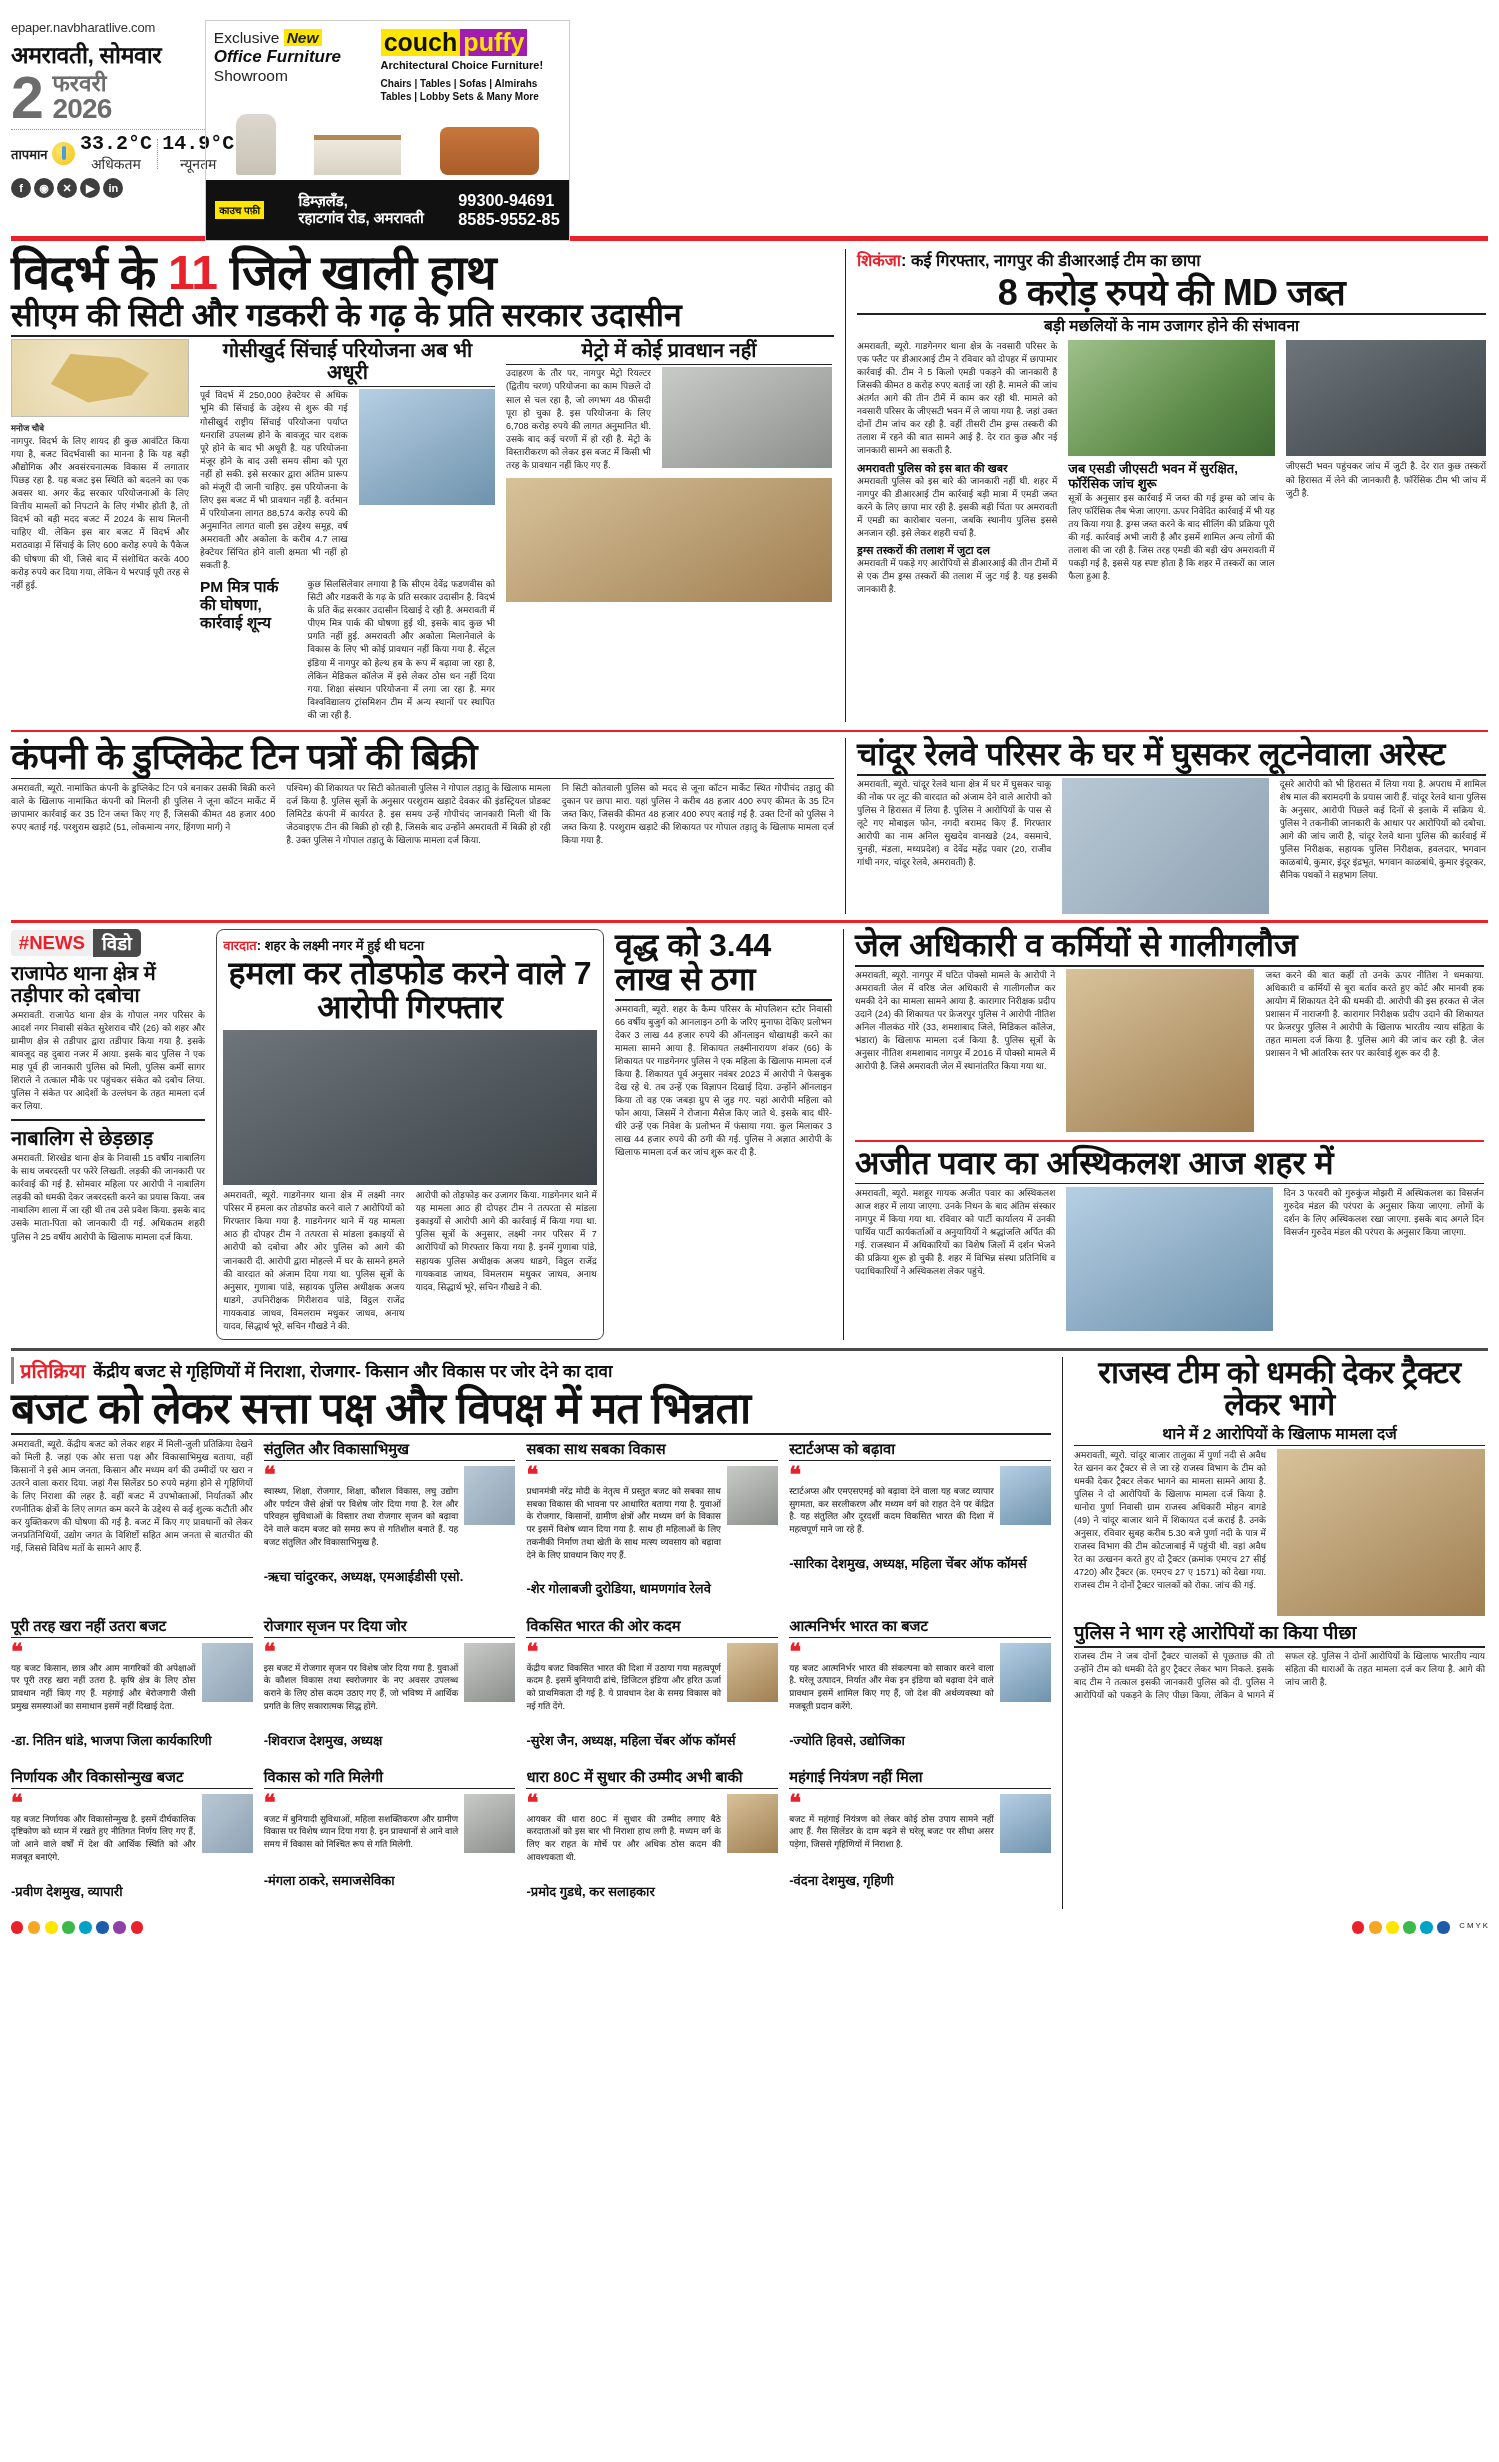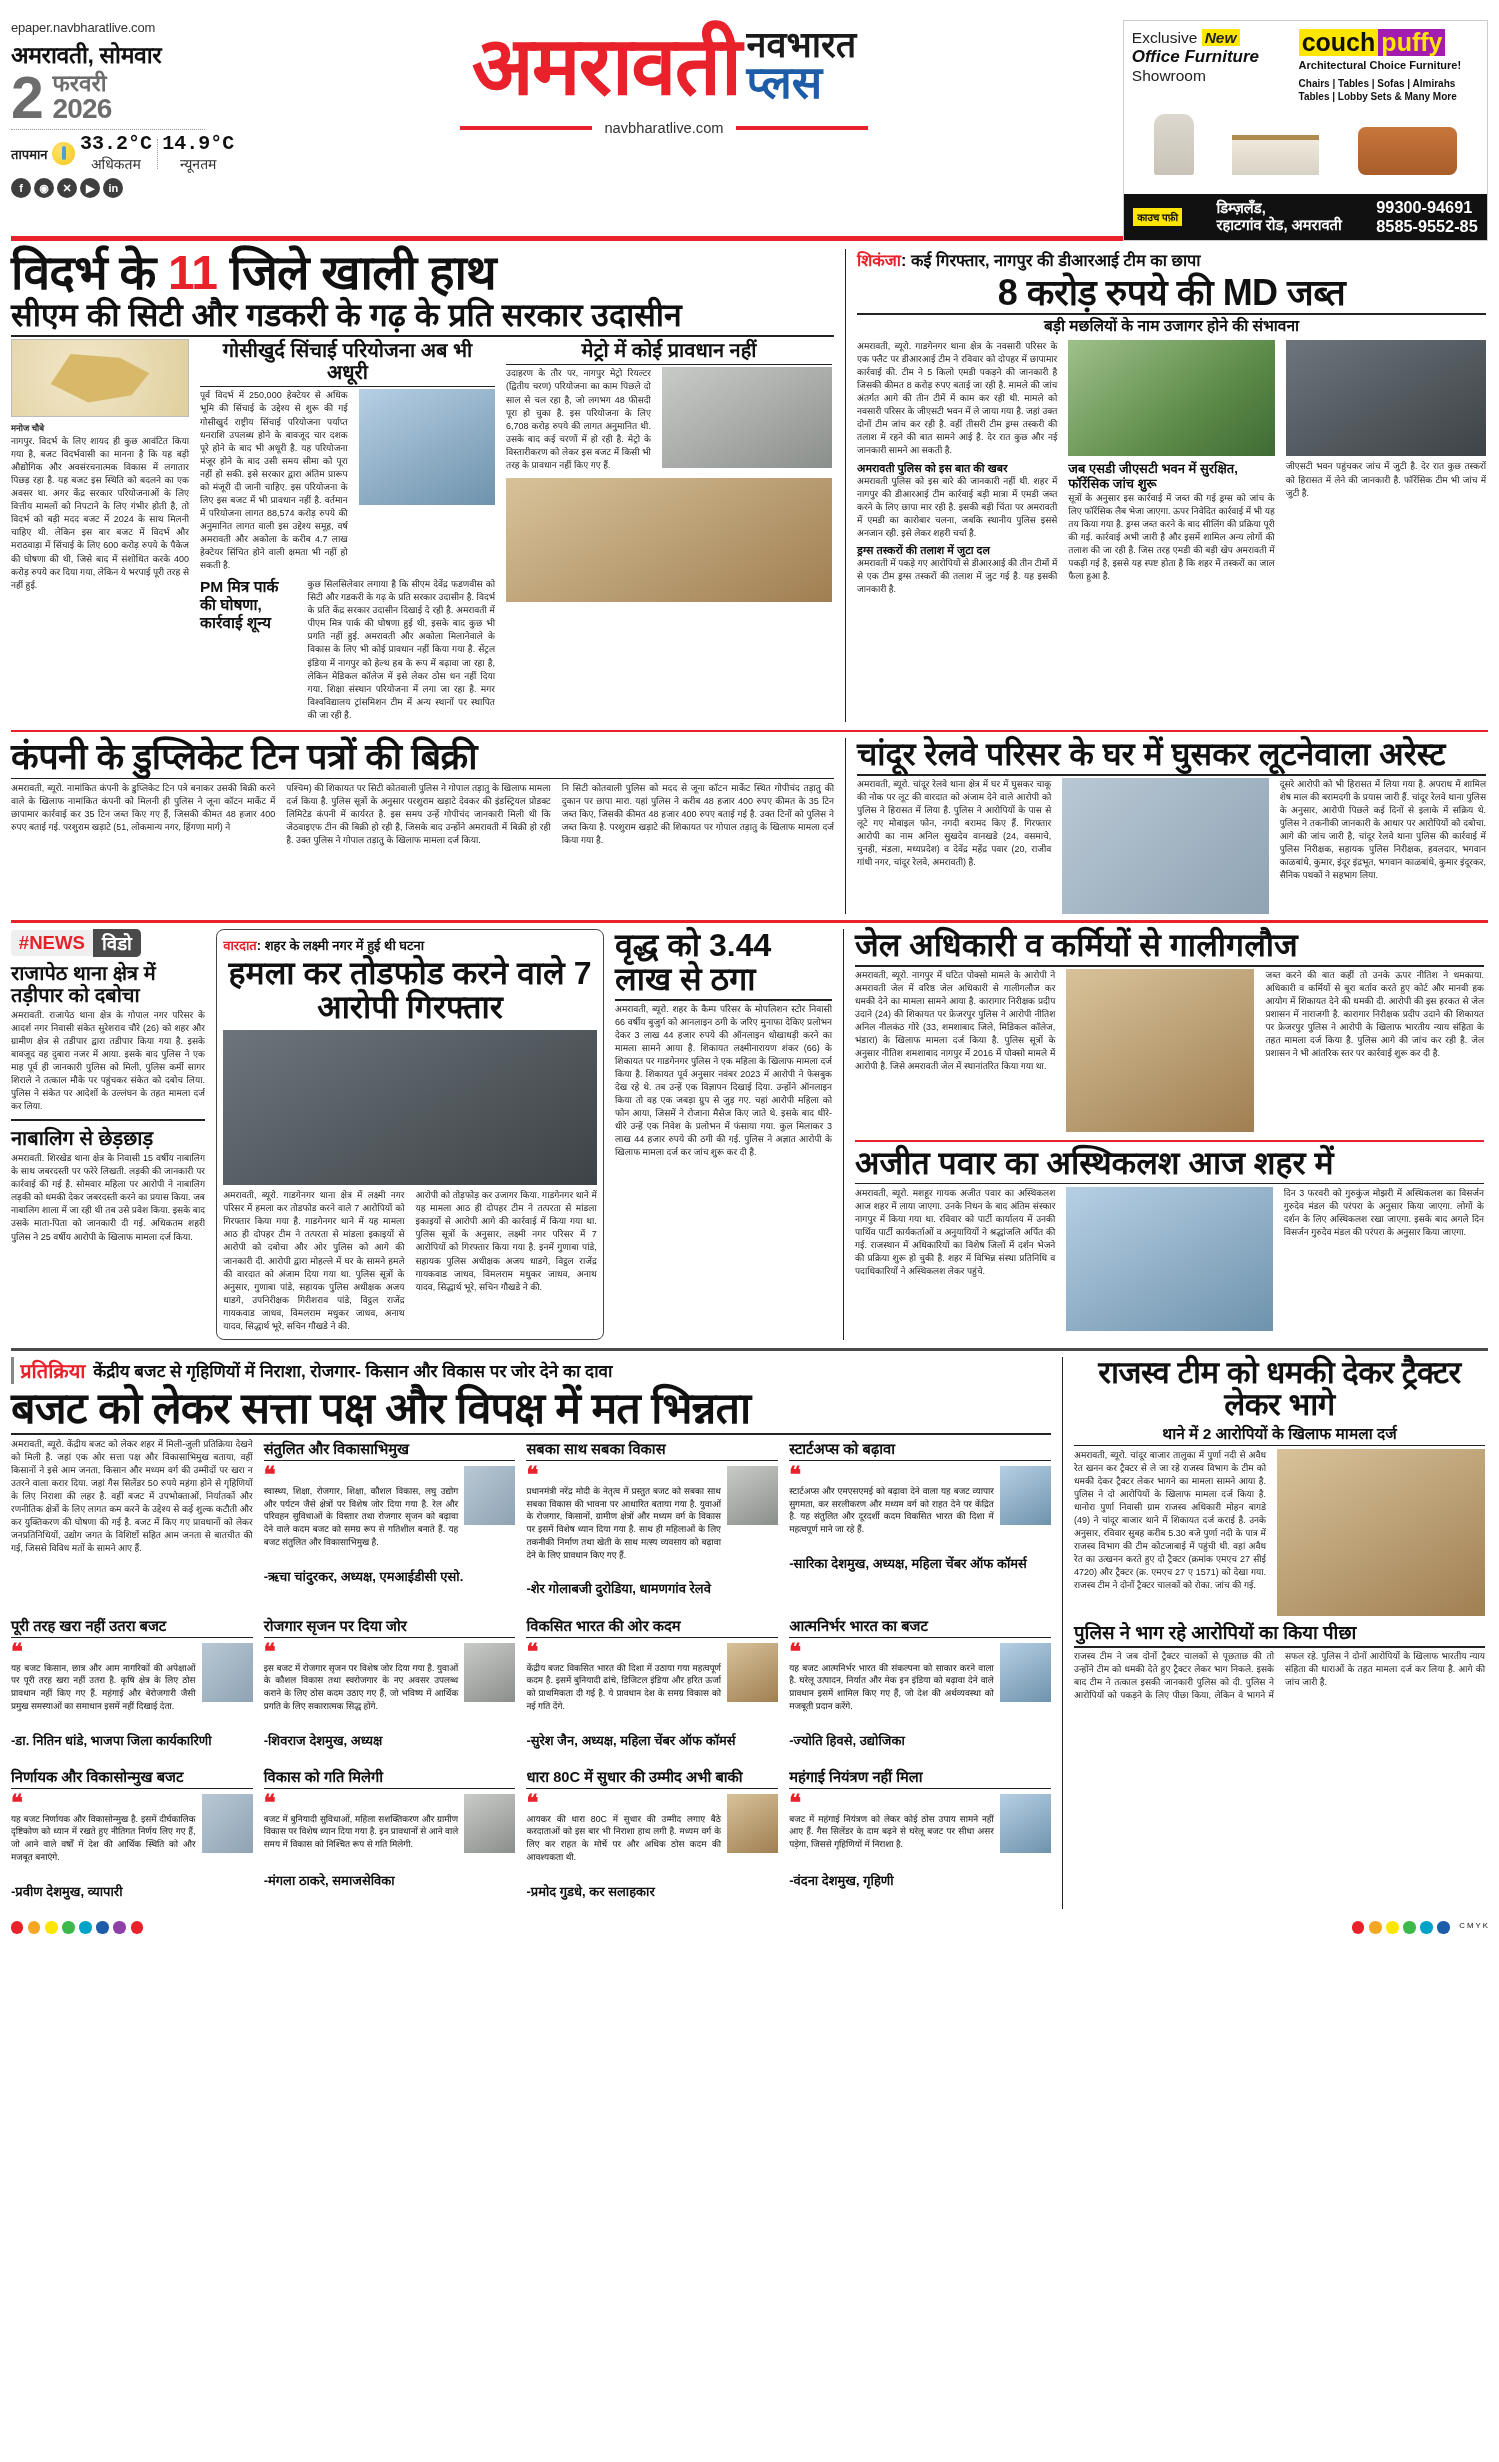--- a/index.html
+++ b/index.html
@@ -57,21 +57,21 @@
   .ad-brand { display:flex; align-items:center; font-size: 25px; font-weight:bold; line-height:1.1; }
   .ad-couch { background:#ffe600; color:#111; padding: 0 3.1px; }
   .ad-puffy { background:#a21caf; color:#ffe600; padding: 0 3px; }
   .ad-tag { font-size: 11px; font-weight:bold; color:#111; margin-top:2.3px;}
   .ad-list { font-size: 10px; font-weight: bold; color:#111; margin-top:6.2px; line-height:1.35;}
   .ad-furn { display:flex; align-items:flex-end; justify-content:space-around; height: 71px; padding: 0 11px; }
   .fchair { width: 40px; height: 61px; background: linear-gradient(#ddd8cf,#c9c3b7); border-radius: 11px 11px 3.1px 3.1px;}
   .fdesk { width: 87px; height: 40px; background: linear-gradient(#efe9dd,#d8d2c4); border-top: 5.4px solid #b08a4f; }
   .fsofa { width: 99px; height: 48px; background: linear-gradient(#c8763c,#a85d29); border-radius: 7.8px;}
   .ad-bot { background:#111; color:#fff; display:flex; align-items:center; justify-content:space-between;
-            padding: 4.7px 9.3px; position:absolute; bottom:0; left:0; right:0; height: 46px;}
+            padding: 4.7px 9.3px; position:absolute; bottom:0; left:0; right:0; height: 60px;}
   .ad-logo-sm { background:#ffe600; color:#111; font-size: 10px; font-weight:bold; padding: 1.6px 3.9px;}
   .ad-addr { font-size: 14.7px; font-weight: bold; line-height: 1.15;}
   .ad-phone { font-size: 16.3px; font-weight: bold; line-height: 1.15; }
 
   .rule-red { height: 4.7px; background: #e8212a; margin-top: 3.1px; }
   .rule-thin { height: 1.6px; background: #222; margin: 2.3px 0; }
 
   
   .kicker { font-size: 16.3px; font-weight: bold; color:#111; margin-bottom: 3.1px; }
   .kicker b { color:#e8212a; }
@@ -155,34 +155,20 @@
       </div>
       <div class="socials">
         <div class="sico">f</div>
         <div class="sico">◉</div>
         <div class="sico">✕</div>
         <div class="sico">▶</div>
         <div class="sico">in</div>
       </div>
     </div>
 
-    <div class="mast-center">
-      <div class="logo-line">
-        <div class="logo-amravati">अमरावती</div>
-        <div class="logo-stack">
-          <div class="logo-nav">नवभारत</div>
-          <div class="logo-plus">प्लस</div>
-        </div>
-      </div>
-      <div class="site-row">
-        <div class="site-rule"></div>
-        <div class="site-url">navbharatlive.com</div>
-        <div class="site-rule"></div>
-      </div>
-    </div>
 
     <div class="mast-ad">
       <div class="ad-top">
         <div class="ad-tl">
           <div class="ad-excl">
             <span>Exclusive</span>
             <span class="ad-new">New</span>
           </div>
           <div class="ad-off">Office Furniture</div>
           <div class="ad-show">Showroom</div>

